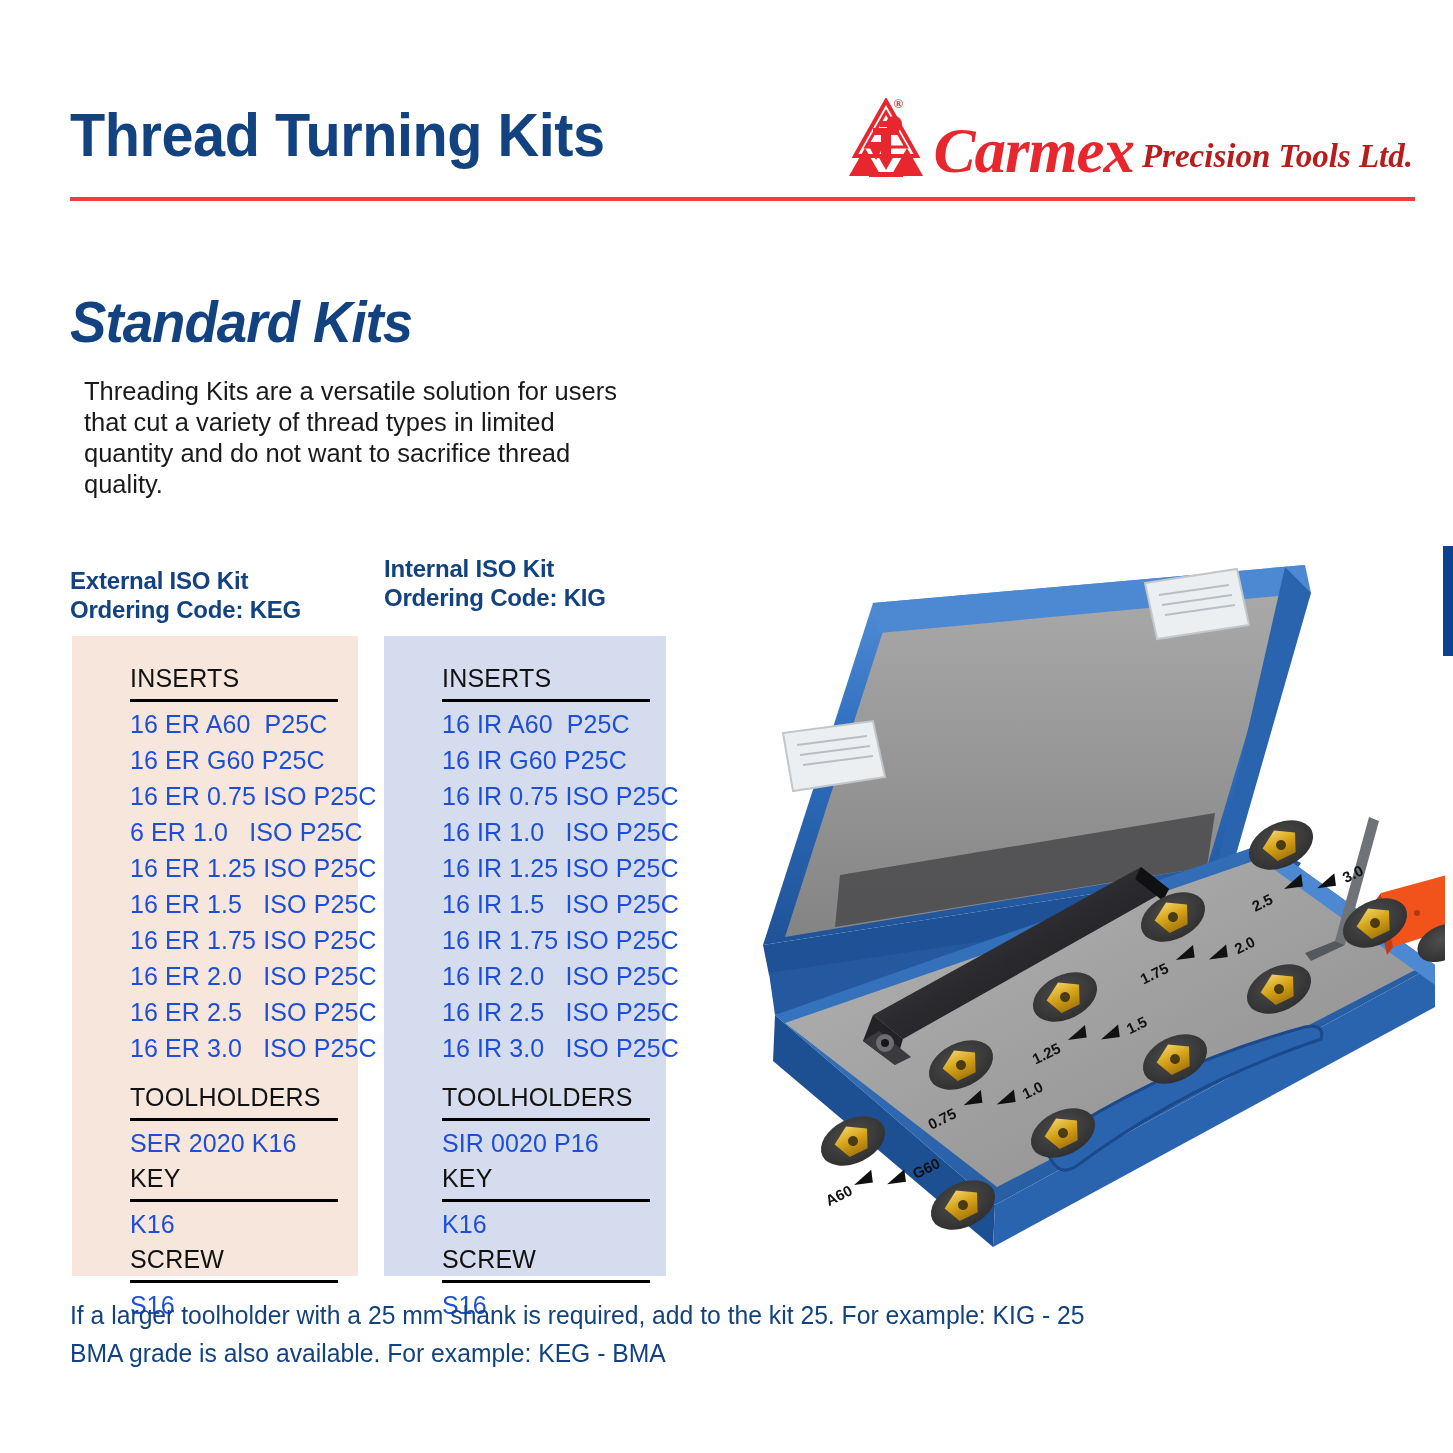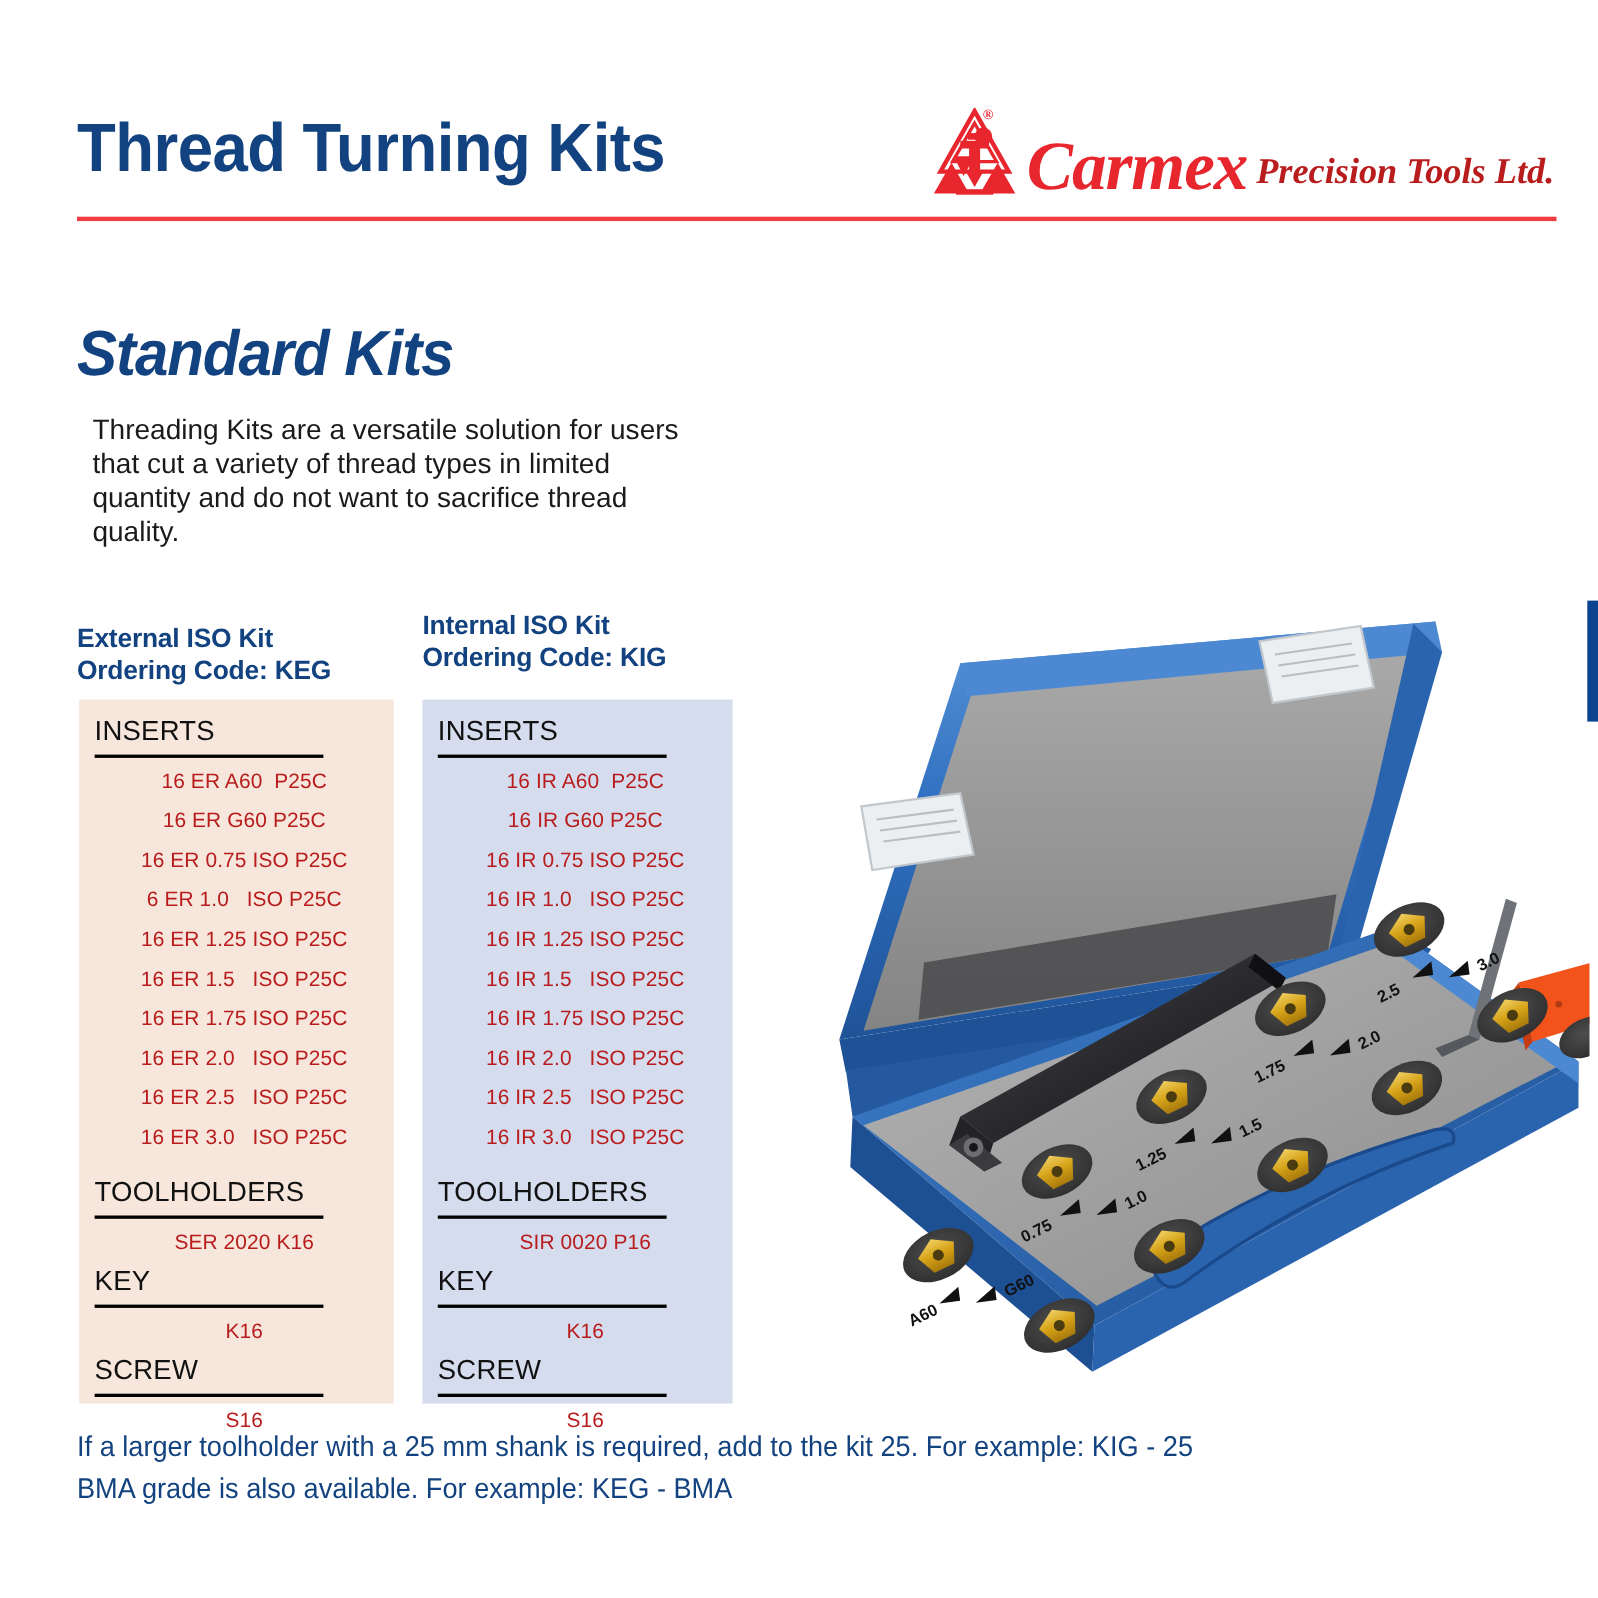--- a/index.html
+++ b/index.html
@@ -60,31 +60,30 @@
   }
   #kit-head-external{left:70px;top:566px;}
   #kit-head-internal{left:384px;top:554px;}
 
   .kit-panel{
     position:absolute;top:636px;height:640px;padding:0;
   }
   #kit-panel-external{left:72px;width:286px;background:#f6e6dc;}
   #kit-panel-internal{left:384px;width:282px;background:#d5dcee;}
 
-  .kit-inner{position:relative;padding:12px 0 0 14px;}
+  .kit-inner{position:relative;padding:25px 0 0 14px;margin-left:44px;}
   .group-label{
     font-size:25px;color:#111;line-height:34px;letter-spacing:0.2px;
   }
   .rule{height:3px;background:#000;margin:4px 0 4px 0;}
   #kit-panel-external .rule{width:208px;}
   #kit-panel-internal .rule{width:208px;}
   .row{
-    font-size:19px;color:#b91c1c;line-height:36px;white-space:pre;
+    font-size:25px;color:#1d4ed8;line-height:36px;white-space:pre;
     letter-spacing:0.1px;
-    text-align:center;
   }
   .spacer-md{height:14px;}
 
   
   #footer-note{
     position:absolute;left:70px;top:1296px;width:1200px;
     font-size:26px;line-height:38px;color:#12427f;
     transform:scaleX(0.95);transform-origin:left top;white-space:pre-line;
   }
 

